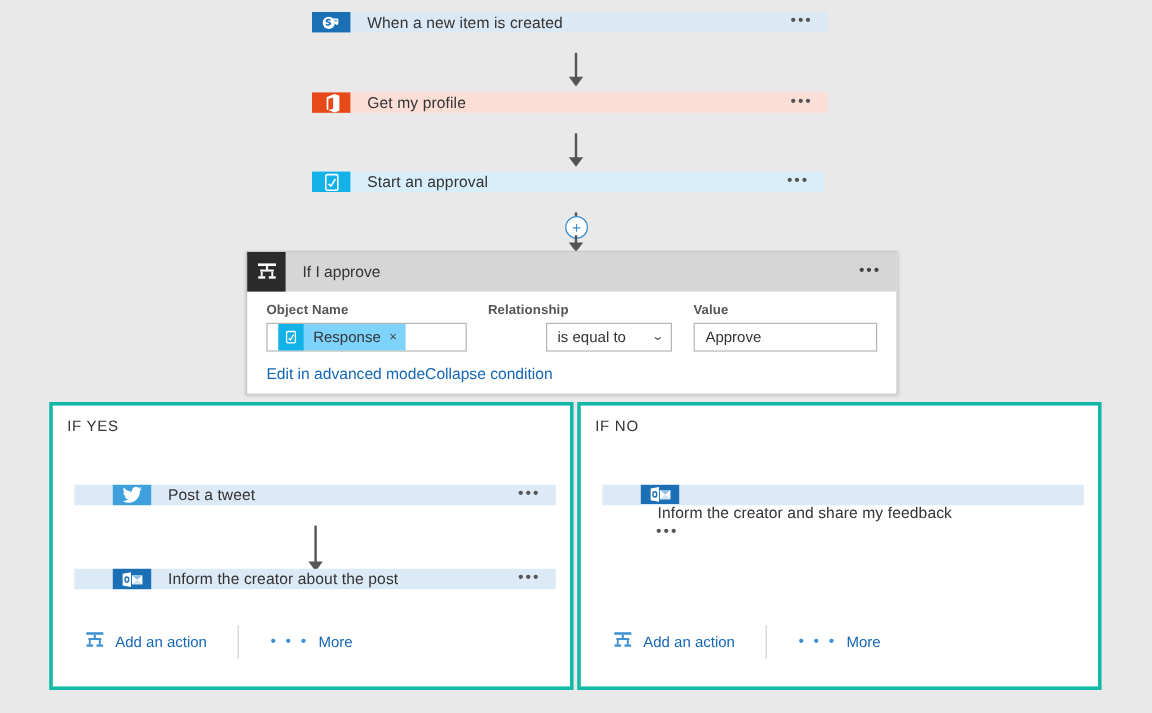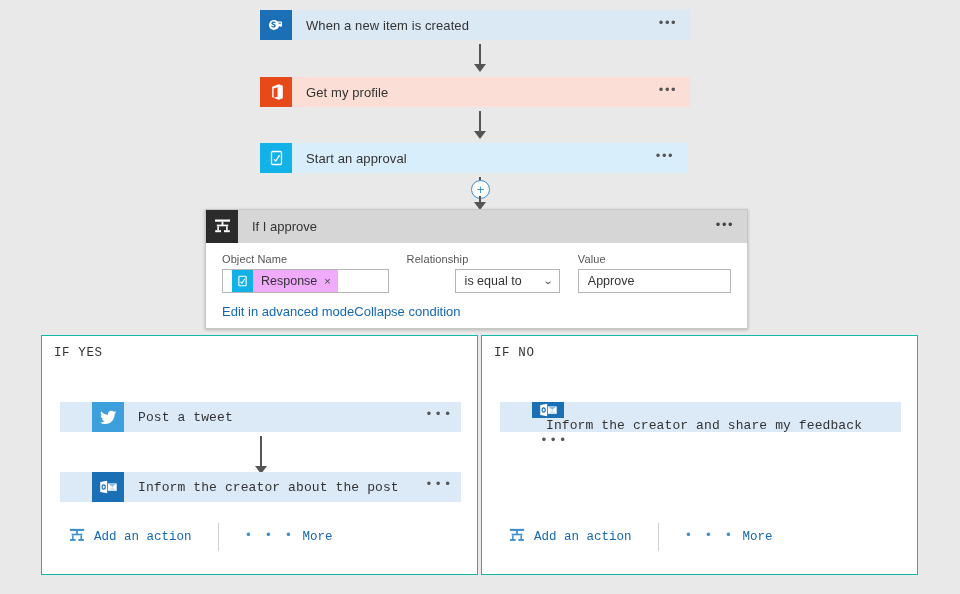--- a/index.html
+++ b/index.html
@@ -10,21 +10,21 @@
     -webkit-font-smoothing:antialiased;
     overflow:hidden;
     position:relative;
   }
   .canvas{position:absolute;inset:0;}
 
   
   .card{
     position:absolute;
     display:flex;align-items:stretch;
-    height:30px;
+    height:17px;
     box-sizing:border-box;
   }
   .card .ico{
     width:32px;min-width:32px;
     display:flex;align-items:center;justify-content:center;
   }
   .card .title{
     flex:1;
     display:flex;align-items:center;
     padding-left:14px;
@@ -95,51 +95,50 @@
   .cond-head .dots{
     width:44px;min-width:44px;display:flex;align-items:center;justify-content:center;
     color:#444;letter-spacing:1.6px;font-size:13px;padding-bottom:5px;cursor:pointer;
   }
   .cond-body{padding:10px 16px 9px 16px;}
   .fields{display:flex;gap:18px;}
   .field{display:flex;flex-direction:column;}
   .f-obj{width:174px;}
   .f-rel{width:160px;}
   .f-val{width:160px;}
-  .flabel{font-size:11px;color:#555;margin-bottom:4px;letter-spacing:.1px;}
+  .flabel{font-size:11px;color:#555;margin-bottom:4px;letter-spacing:.1px;font-weight:bold;}
   .fbox{
     height:24px;border:1px solid #b5b5b5;background:#fff;
     display:flex;align-items:center;box-sizing:border-box;
     font-size:12.5px;color:#333;
   }
   .fbox.sel{padding:0 6px 0 9px;justify-content:space-between;cursor:pointer;margin-left:48px;}
   .fbox.txt{padding:0 9px;cursor:text;}
   .chev{color:#555;font-size:10px;line-height:1;transform:scaleX(1.35);}
   .token{
     display:flex;align-items:center;height:22px;margin-left:9px;
-    background:#f0abfc;
+    background:#7dd3fc;
   }
   .token .tico{
     width:21px;height:22px;background:#12b1e8;
     display:flex;align-items:center;justify-content:center;
   }
   .token .tlabel{font-size:12.5px;color:#333;padding:0 7px 0 8px;}
   .token .tx{font-size:11px;color:#444;padding-right:7px;cursor:pointer;}
   .cond-links{
     display:flex;justify-content:flex-start;align-items:center;
     margin-top:11px;
   }
   .lnk{font-size:13px;color:#1567b5;cursor:pointer;}
 
   
   .branch{
     position:absolute;top:335px;height:240px;
-    background:#fff;border:1px solid #14b8a6;
+    background:#fff;border:3px solid #14b8a6;
     box-sizing:border-box;
-    font-family:Liberation Mono, monospace;
   }
   .b-yes{left:41px;width:437px;}
   .b-no {left:481px;width:437px;}
   .branch-label{
     position:absolute;left:12px;top:10px;
     font-size:12.5px;color:#333;letter-spacing:.6px;
   }
   .branch-foot{
     position:absolute;left:0;right:0;bottom:23px;
     display:flex;align-items:center;justify-content:flex-start;

